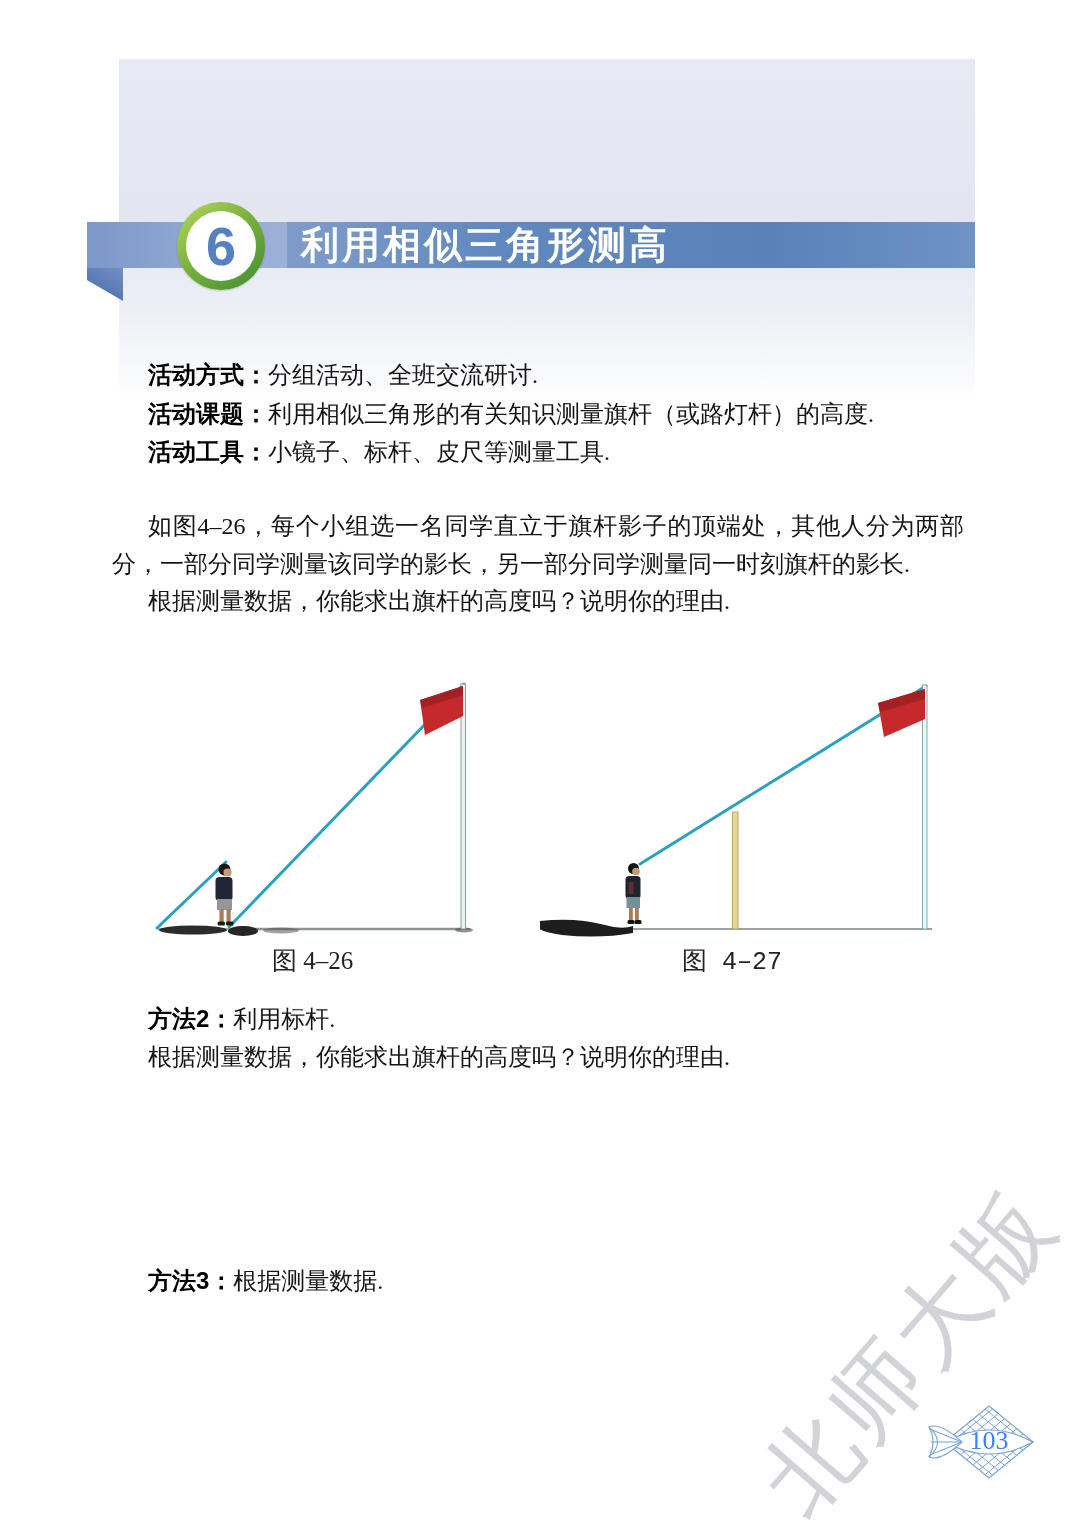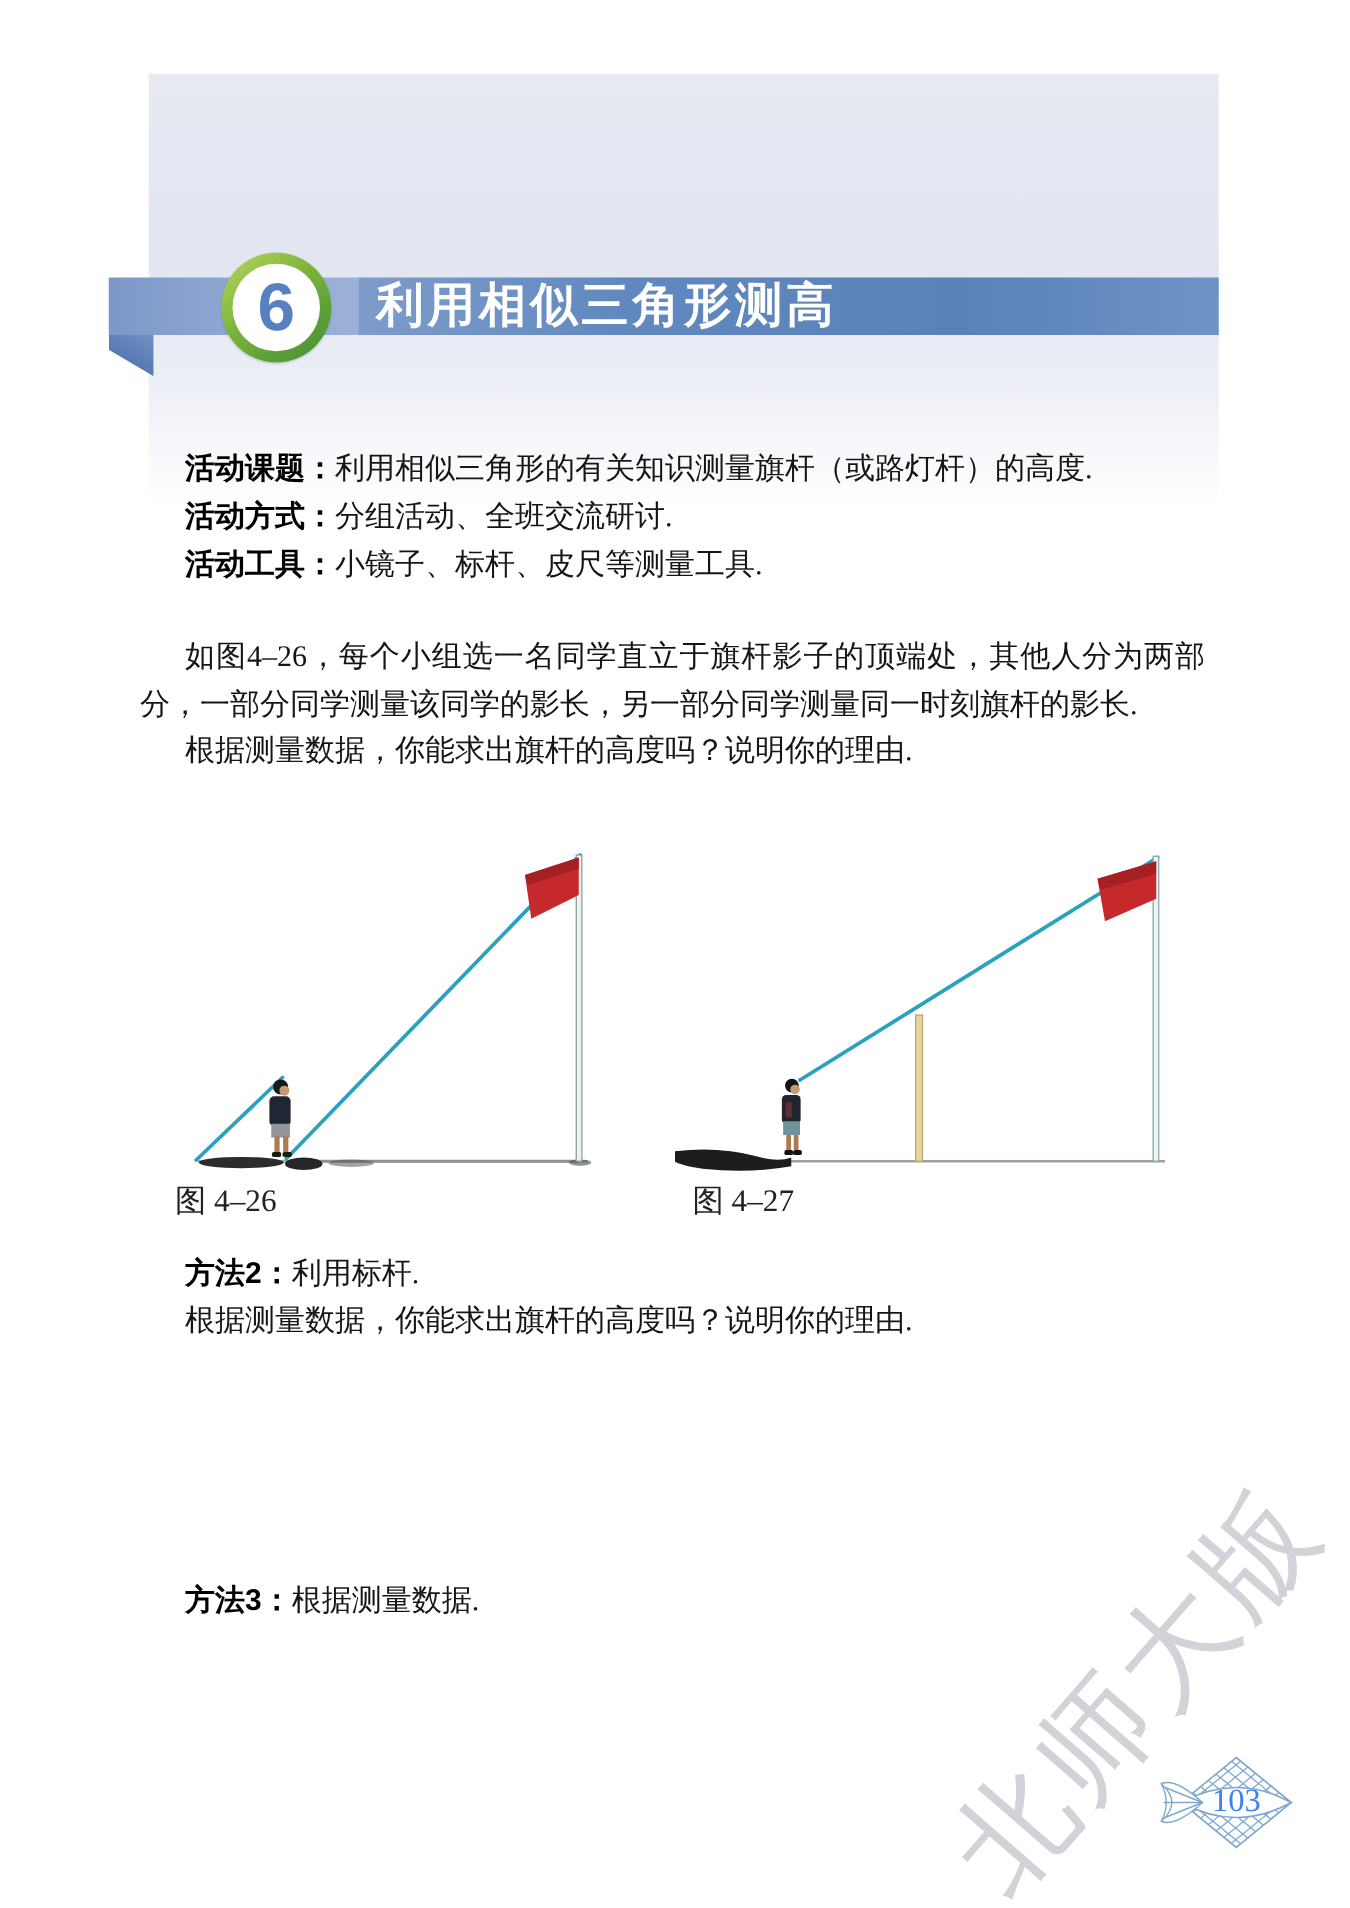--- a/index.html
+++ b/index.html
@@ -66,25 +66,25 @@
   .para { margin:0; text-indent:36px; }
   .m1 { top:508px; }
   .m2 { top:1000px; }
   .m3 { top:1262px; }
 
   
   .figure-svg { position:absolute; z-index:2; }
   #fig1 { left:140px; top:675px; }
   #fig2 { left:530px; top:675px; }
   .caption {
-    position:absolute; z-index:2; font-size:25px; text-align:left; color:#222;
+    position:absolute; z-index:2; font-size:25px; text-align:center; color:#222;
     font-family:"Liberation Serif", serif;
   }
   #cap1 { left:140px; top:944px; width:345px; }
-  #cap2 { left:554px; top:944px; width:410px; }
+  #cap2 { left:527px; top:944px; width:410px;font-family:Liberation Mono, monospace; }
 
   
   .fish { position:absolute; left:926px; top:1402px; z-index:2; }
   .page-number {
     position:absolute; left:934px; top:1428px; width:110px; z-index:3;
     text-align:center; font-size:26px; line-height:26px; color:#3b82f6;
     font-family:"Liberation Serif", serif;
   }
 </style>
 </head>
@@ -103,24 +103,24 @@
   </div>
 
   <div class="badge">
     <div class="badge-inner">
       <span class="badge-number">6</span>
     </div>
   </div>
 
   <div class="textblock activity">
     <div class="line">
+      <span class="hd">活动方式：</span><span>分组活动、全班交流研讨.</span>
+    </div>
+    <div class="line">
       <span class="hd">活动课题：</span><span>利用相似三角形的有关知识测量旗杆（或路灯杆）的高度.</span>
-    </div>
-    <div class="line">
-      <span class="hd">活动方式：</span><span>分组活动、全班交流研讨.</span>
     </div>
     <div class="line">
       <span class="hd">活动工具：</span><span>小镜子、标杆、皮尺等测量工具.</span>
     </div>
   </div>
 
   <section class="textblock m1">
     <p class="para">如图4–26，每个小组选一名同学直立于旗杆影子的顶端处，其他人分为两部分，一部分同学测量该同学的影长，另一部分同学测量同一时刻旗杆的影长.</p>
     <p class="para">根据测量数据，你能求出旗杆的高度吗？说明你的理由.</p>
   </section>

